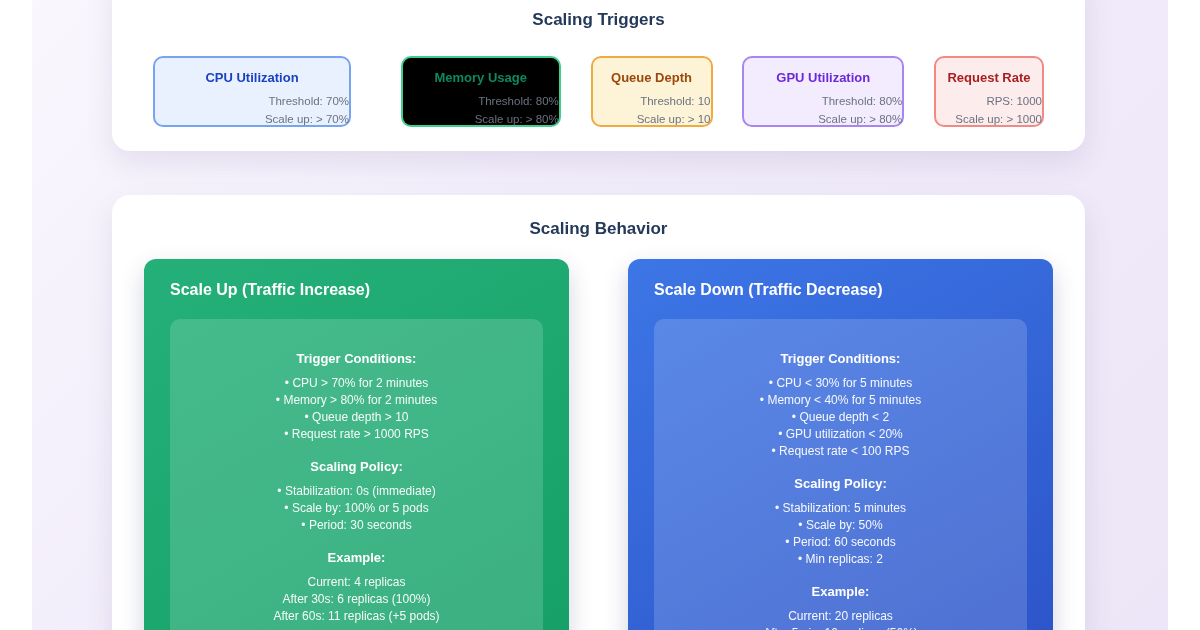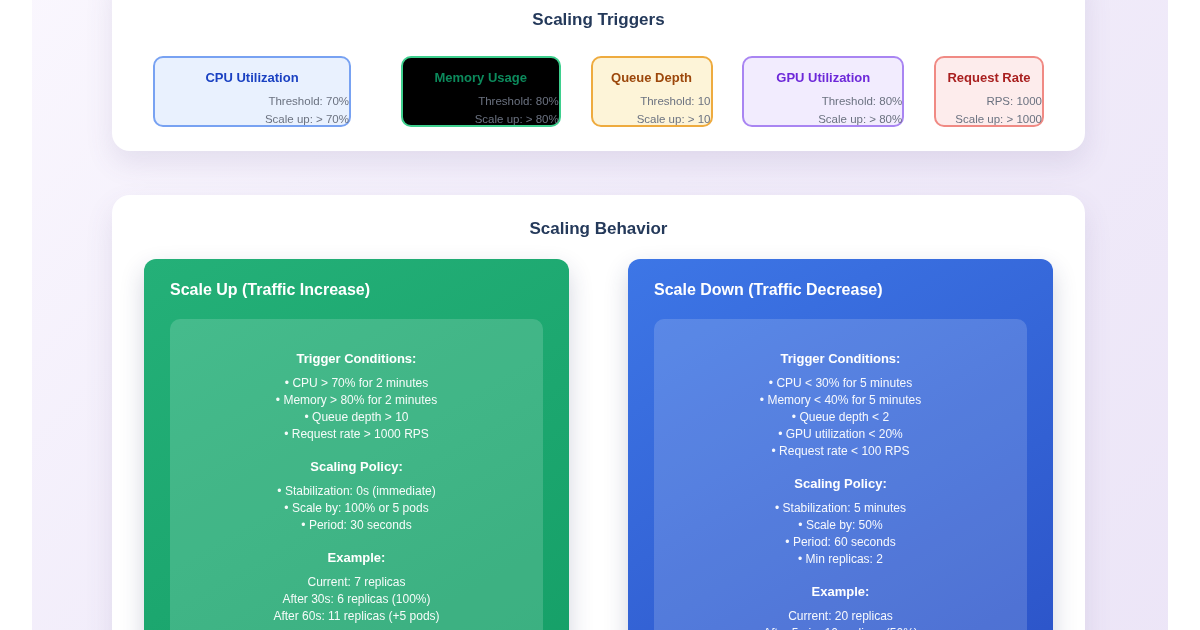--- a/index.html
+++ b/index.html
@@ -122,21 +122,21 @@
 
           <div class="p-sec bulleted">
             <div class="p-heading">Scaling Policy:</div>
             <div class="p-item">Stabilization: 0s (immediate)</div>
             <div class="p-item">Scale by: 100% or 5 pods</div>
             <div class="p-item">Period: 30 seconds</div>
           </div>
 
           <div class="p-sec">
             <div class="p-heading">Example:</div>
-            <div class="p-item">Current: 7 replicas</div>
+            <div class="p-item">Current: 4 replicas</div>
             <div class="p-item">After 30s: 6 replicas (100%)</div>
             <div class="p-item">After 60s: 11 replicas (+5 pods)</div>
           </div>
 
         </div>
       </div>
 
       <div class="panel panel-down">
         <div class="panel-title">Scale Down (Traffic Decrease)</div>
         <div class="panel-inner">

